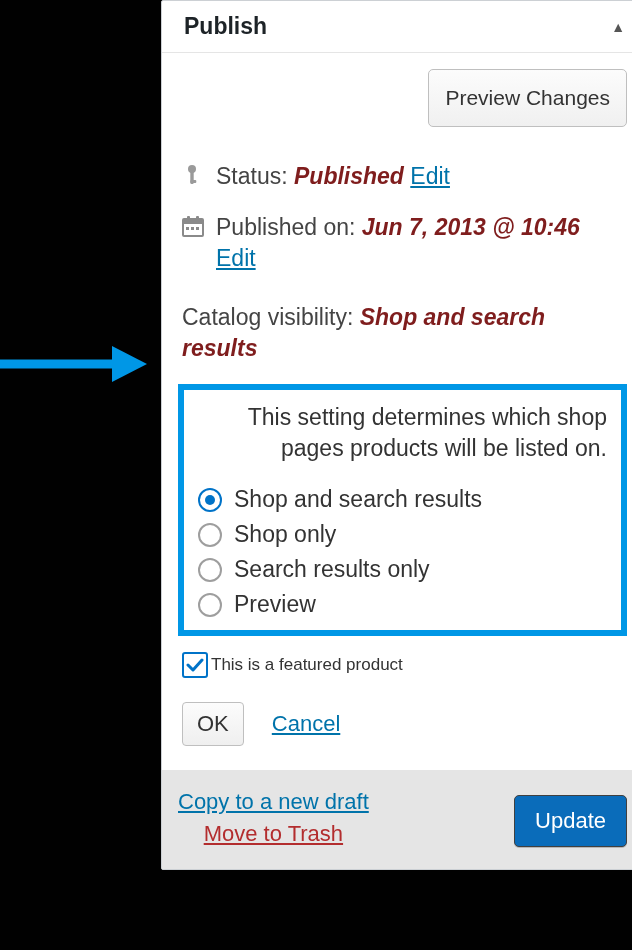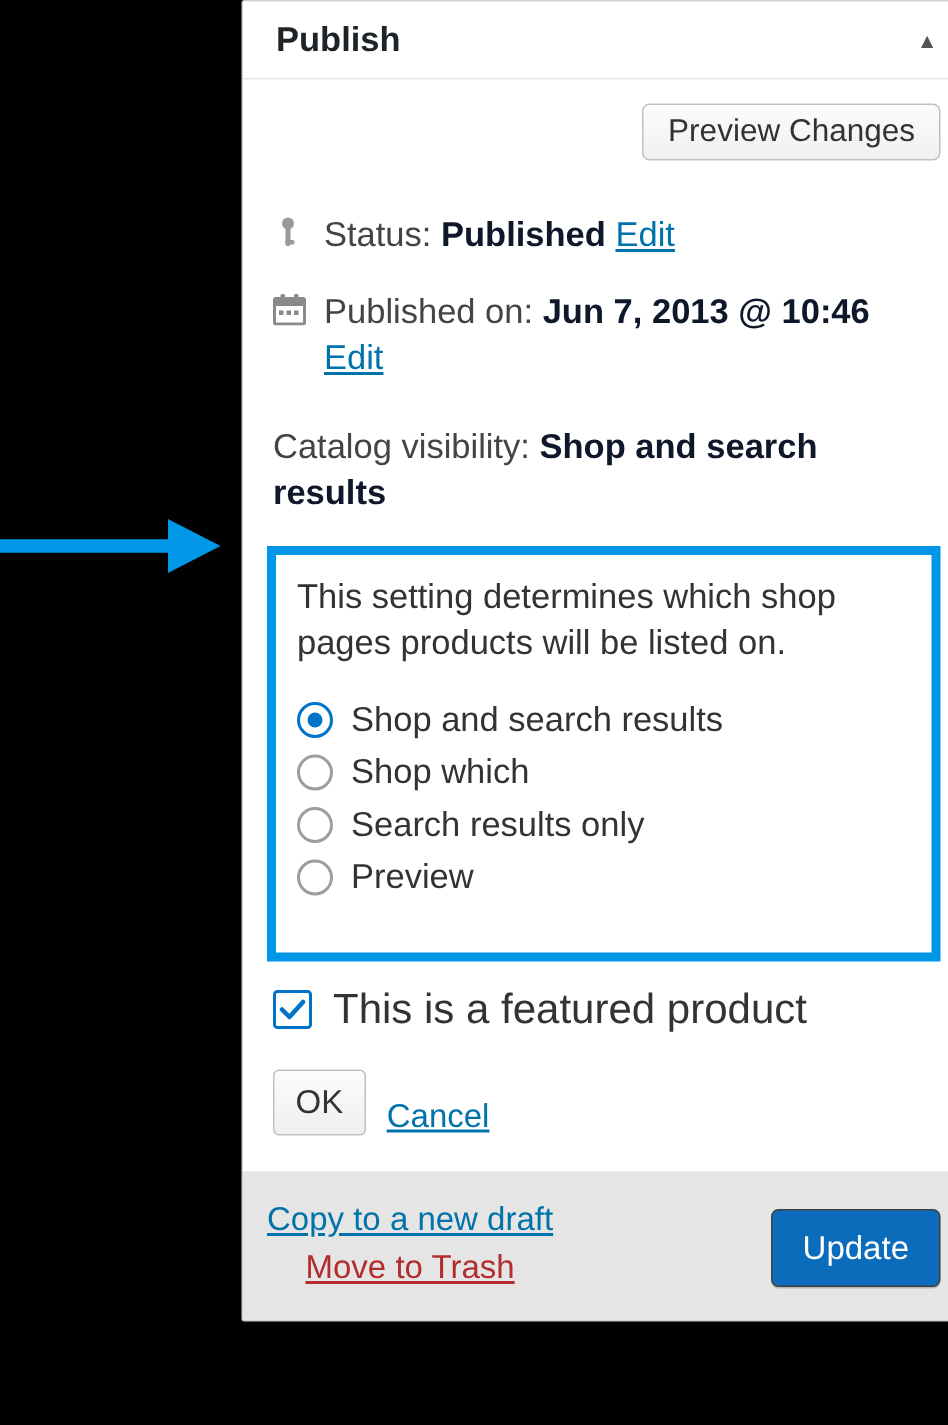--- a/index.html
+++ b/index.html
@@ -44,55 +44,56 @@
   }
   .preview-row {
     display: flex;
     justify-content: flex-end;
     margin-bottom: 24px;
   }
   .btn {
     background: linear-gradient(#fcfcfc, #f0f0f0);
     border: 1px solid #bfbfbf;
     border-radius: 5px;
-    padding: 6px 16px;
+    padding: 16px 16px;
     font-size: 21px;
     color: #333;
     cursor: pointer;
   }
   .meta-row {
     display: flex;
     align-items: flex-start;
     gap: 12px;
     padding: 10px 4px;
     font-size: 23px;
     color: #444;
     line-height: 1.35;
   }
   .meta-icon {
     width: 22px;
     color: #888;
     flex-shrink: 0;
     margin-top: 3px;
   }
   .meta-icon svg { display: block; }
-  .meta-row strong { color: #0f172a; font-weight: 700; }
+  .meta-row strong { color: #7f1d1d; font-weight: 700; font-style: italic; }
   .edit-link, .link {
     color: #0073aa;
     text-decoration: underline;
     cursor: pointer;
   }
   .catalog-row { padding-left: 4px; padding-right: 4px; margin-top: 8px; }
   .highlight-box {
     border: 6px solid #0097e6;
-    padding: 12px 14px 32px 14px;
+    padding: 12px 14px 7px 14px;
     margin-top: 10px;
     font-size: 23px;
     color: #333;
     line-height: 1.35;
+    text-align: right;
   }
   .radio-group { margin-top: 18px; }
   .radio-item {
     display: flex;
     align-items: center;
     gap: 12px;
     padding: 2px 0;
   }
   .radio {
     width: 24px;
@@ -108,40 +109,40 @@
   .radio.checked::after {
     content: "";
     width: 10px;
     height: 10px;
     background: #0073c8;
     border-radius: 50%;
   }
   .featured-row {
     display: flex;
     align-items: center;
-    gap: 14px;
+    gap: 3px;
     padding: 16px 4px 10px 4px;
-    font-size: 28px;
+    font-size: 17px;
   }
   .checkbox {
     width: 26px;
     height: 26px;
     border: 2px solid #0073c8;
     border-radius: 3px;
     display: flex;
     align-items: center;
     justify-content: center;
     color: #0073c8;
     flex-shrink: 0;
   }
   .checkbox svg { display: block; }
   .ok-row {
     display: flex;
-    align-items: flex-end;
-    gap: 14px;
+    align-items: center;
+    gap: 28px;
     padding: 14px 4px 24px 4px;
   }
   .btn-small {
     background: linear-gradient(#fcfcfc, #efefef);
     border: 1px solid #bfbfbf;
     border-radius: 4px;
     padding: 8px 14px;
     font-size: 22px;
     color: #333;
     cursor: pointer;
@@ -249,21 +250,21 @@
 
     <div class="highlight-box">
       <div>This setting determines which shop pages products will be listed on.</div>
       <div class="radio-group">
         <div class="radio-item">
           <span class="radio checked"></span>
           <span>Shop and search results</span>
         </div>
         <div class="radio-item">
           <span class="radio"></span>
-          <span>Shop which</span>
+          <span>Shop only</span>
         </div>
         <div class="radio-item">
           <span class="radio"></span>
           <span>Search results only</span>
         </div>
         <div class="radio-item">
           <span class="radio"></span>
           <span>Preview</span>
         </div>
       </div>

